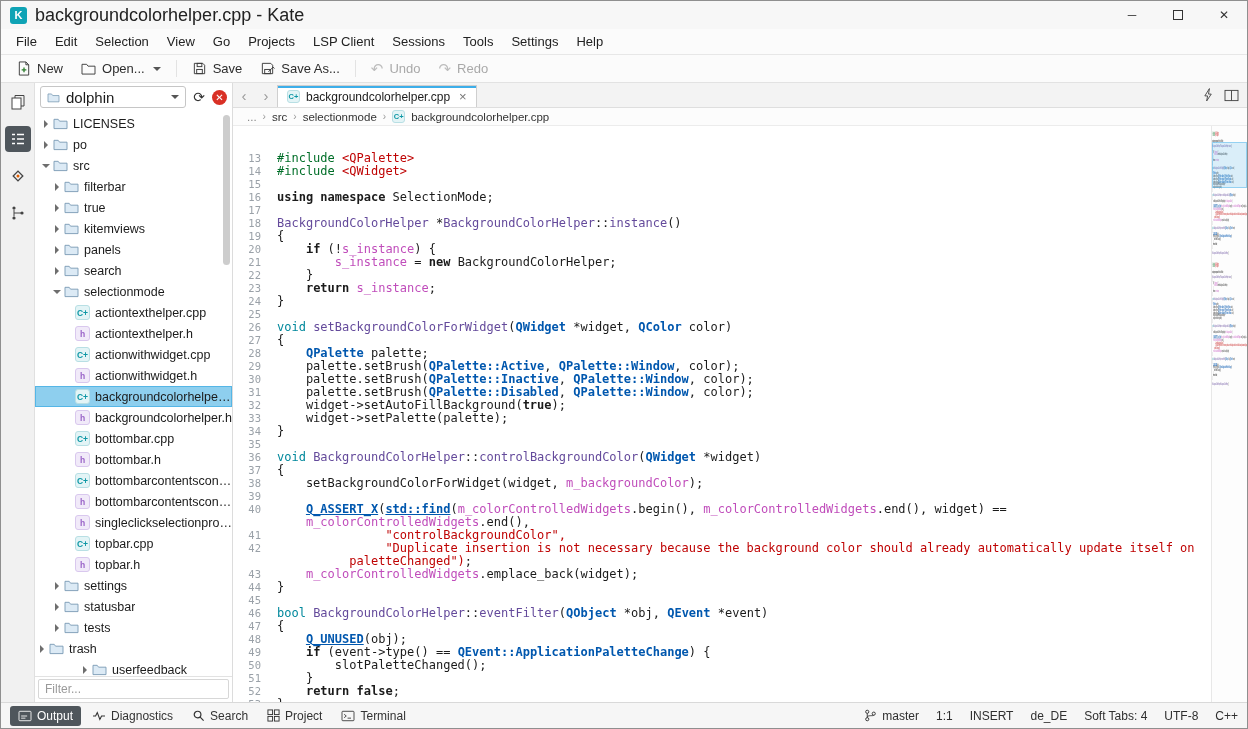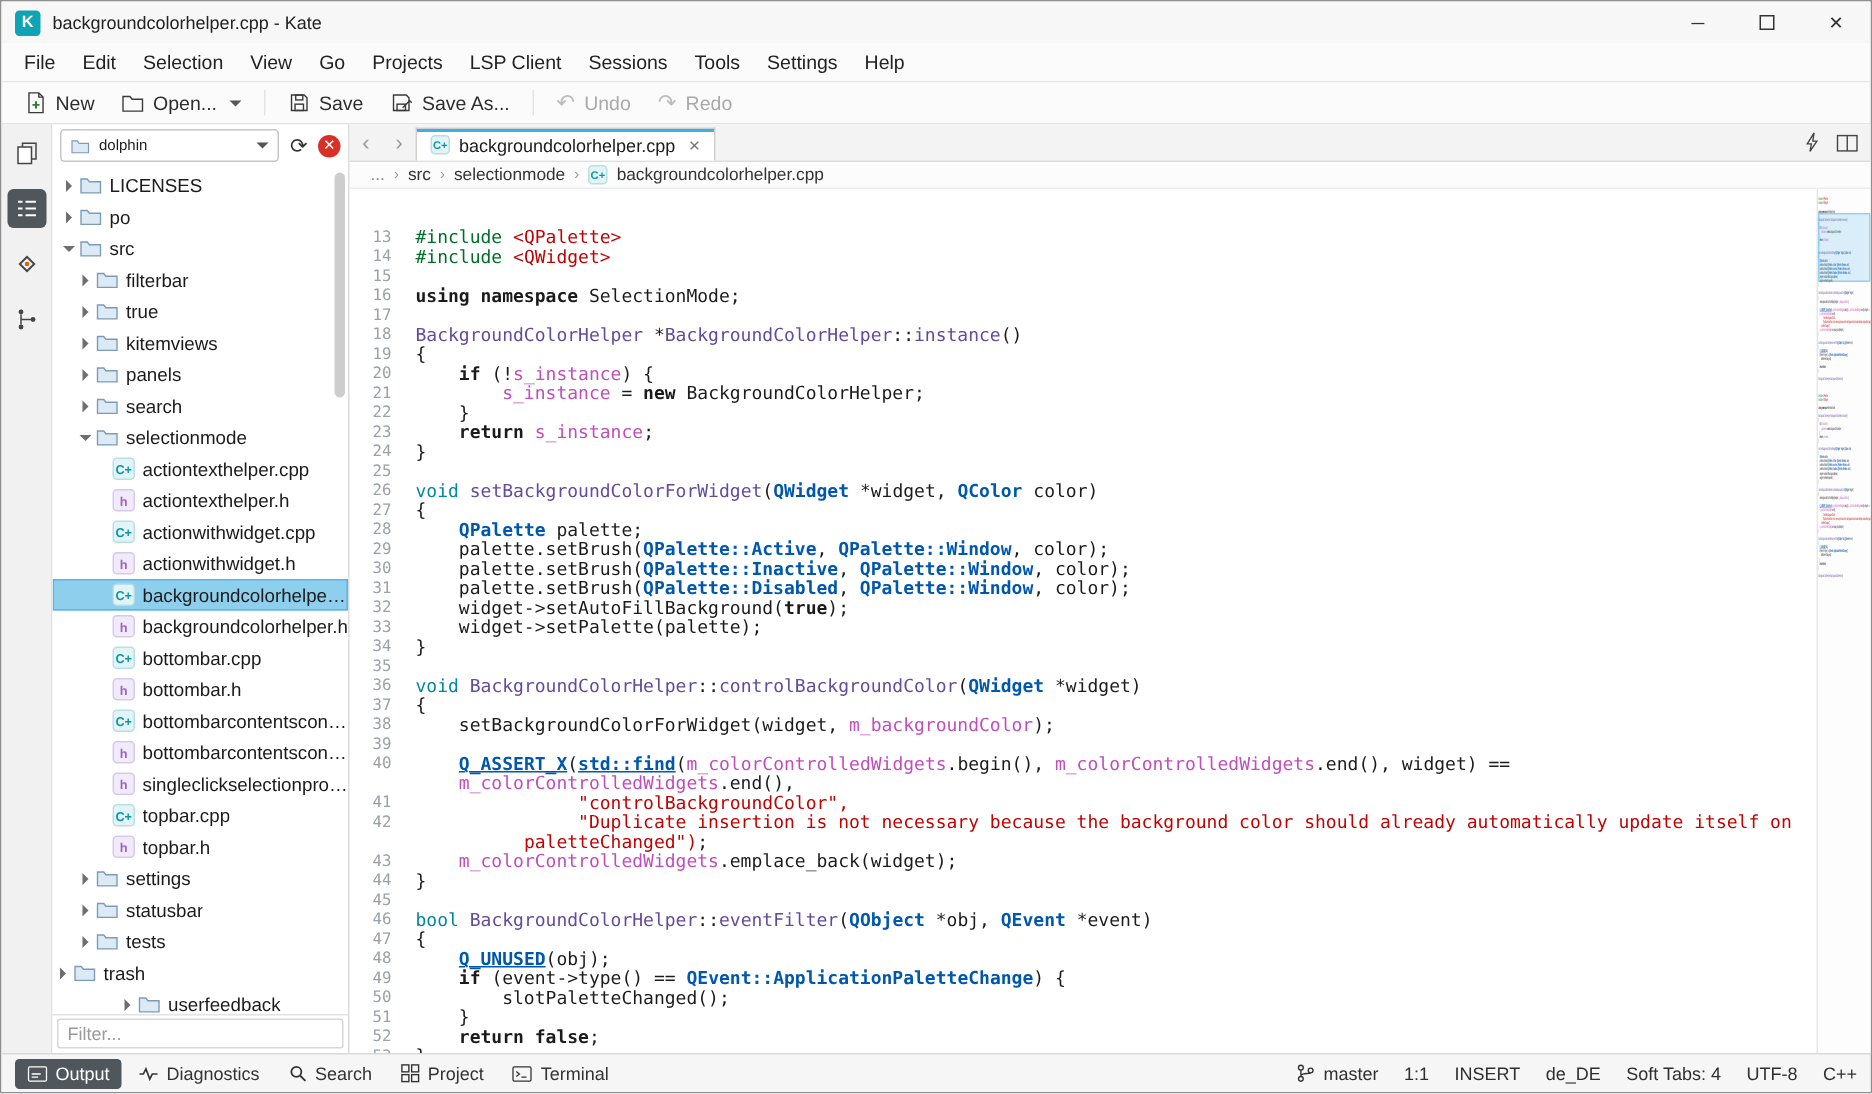--- a/index.html
+++ b/index.html
@@ -3,21 +3,21 @@
 <meta charset="utf-8">
 <style>
   * { box-sizing: border-box; margin: 0; padding: 0; }
   html,body { width:1248px; height:729px; overflow:hidden; }
   body { font-family:"Liberation Sans",sans-serif; font-size:13px; color:#1b1b1b; background:#fff; }
   .window { width:1248px; height:729px; border:1px solid #8f8f8f; display:flex; flex-direction:column; background:#fff; }
 
   
   .titlebar { height:28px; flex:none; background:#f7f7f7; display:flex; align-items:center; padding-left:9px; gap:8px; }
   .app-icon { width:17px; height:17px; border-radius:3px; background:#0fa3b5; color:#fff; display:flex; align-items:center; justify-content:center; font-size:11px; font-weight:bold; flex:none; }
-  .title-text { font-size:12px; color:#222; }
+  .title-text { font-size:18px; color:#222; }
   .win-controls { margin-left:auto; display:flex; height:100%; }
   .win-btn { width:46px; height:100%; display:flex; align-items:center; justify-content:center; color:#333; font-size:12px; }
   .max-glyph { width:10px; height:10px; border:1px solid #333; }
 
   
   .menubar { height:26px; flex:none; background:#fbfbfb; border-bottom:1px solid #e7e7e7; display:flex; align-items:stretch; padding-left:6px; }
   .menu-item { display:flex; align-items:center; padding:0 9px; font-size:13px; color:#222; }
 
   
   .toolbar { height:28px; flex:none; background:#fbfbfb; border-bottom:1px solid #e2e2e2; display:flex; align-items:center; padding:0 8px; gap:2px; }
@@ -31,21 +31,21 @@
   
   .main { flex:1; min-height:0; display:flex; }
 
   .iconstrip { width:34px; flex:none; background:#f1f1f1; border-right:1px solid #e0e0e0; display:flex; flex-direction:column; align-items:center; padding-top:6px; gap:11px; }
   .strip-btn { width:26px; height:26px; border-radius:4px; display:flex; align-items:center; justify-content:center; color:#444; }
   .strip-btn.active { background:#4f565c; color:#fff; }
 
   
   .projectpanel { width:198px; flex:none; border-right:1px solid #dcdcdc; display:flex; flex-direction:column; background:#fff; position:relative; }
   .panel-header { height:28px; flex:none; display:flex; align-items:center; gap:5px; padding:0 5px; }
-  .combo { flex:1; min-width:0; height:22px; border:1px solid #c6c6c6; border-radius:3px; background:#fff; display:flex; align-items:center; gap:6px; padding:0 6px; font-size:10px; }
+  .combo { flex:1; min-width:0; height:22px; border:1px solid #c6c6c6; border-radius:3px; background:#fff; display:flex; align-items:center; gap:6px; padding:0 6px; font-size:15px; }
   .combo .caret-down { margin-left:auto; }
   .refresh-btn { font-size:14px; color:#333; padding:0 2px; }
   .close-red { width:15px; height:15px; border-radius:50%; background:#d93025; color:#fff; font-size:10px; display:flex; align-items:center; justify-content:center; flex:none; }
   .tree { flex:1; min-height:0; overflow:hidden; font-size:12.5px; padding-top:2px; }
   .trow { height:21px; display:flex; align-items:center; white-space:nowrap; }
   .trow.selected { background:#8ecfee; box-shadow:inset 0 0 0 1px #55b6e6; }
   .chev { width:13px; flex:none; display:flex; align-items:center; justify-content:center; }
   .tri-r { width:0; height:0; border-left:4px solid #6e6e6e; border-top:4px solid transparent; border-bottom:4px solid transparent; }
   .tri-d { width:0; height:0; border-top:4px solid #6e6e6e; border-left:4px solid transparent; border-right:4px solid transparent; }
   .ticon { width:17px; flex:none; display:flex; align-items:center; justify-content:center; margin-right:4px; }

